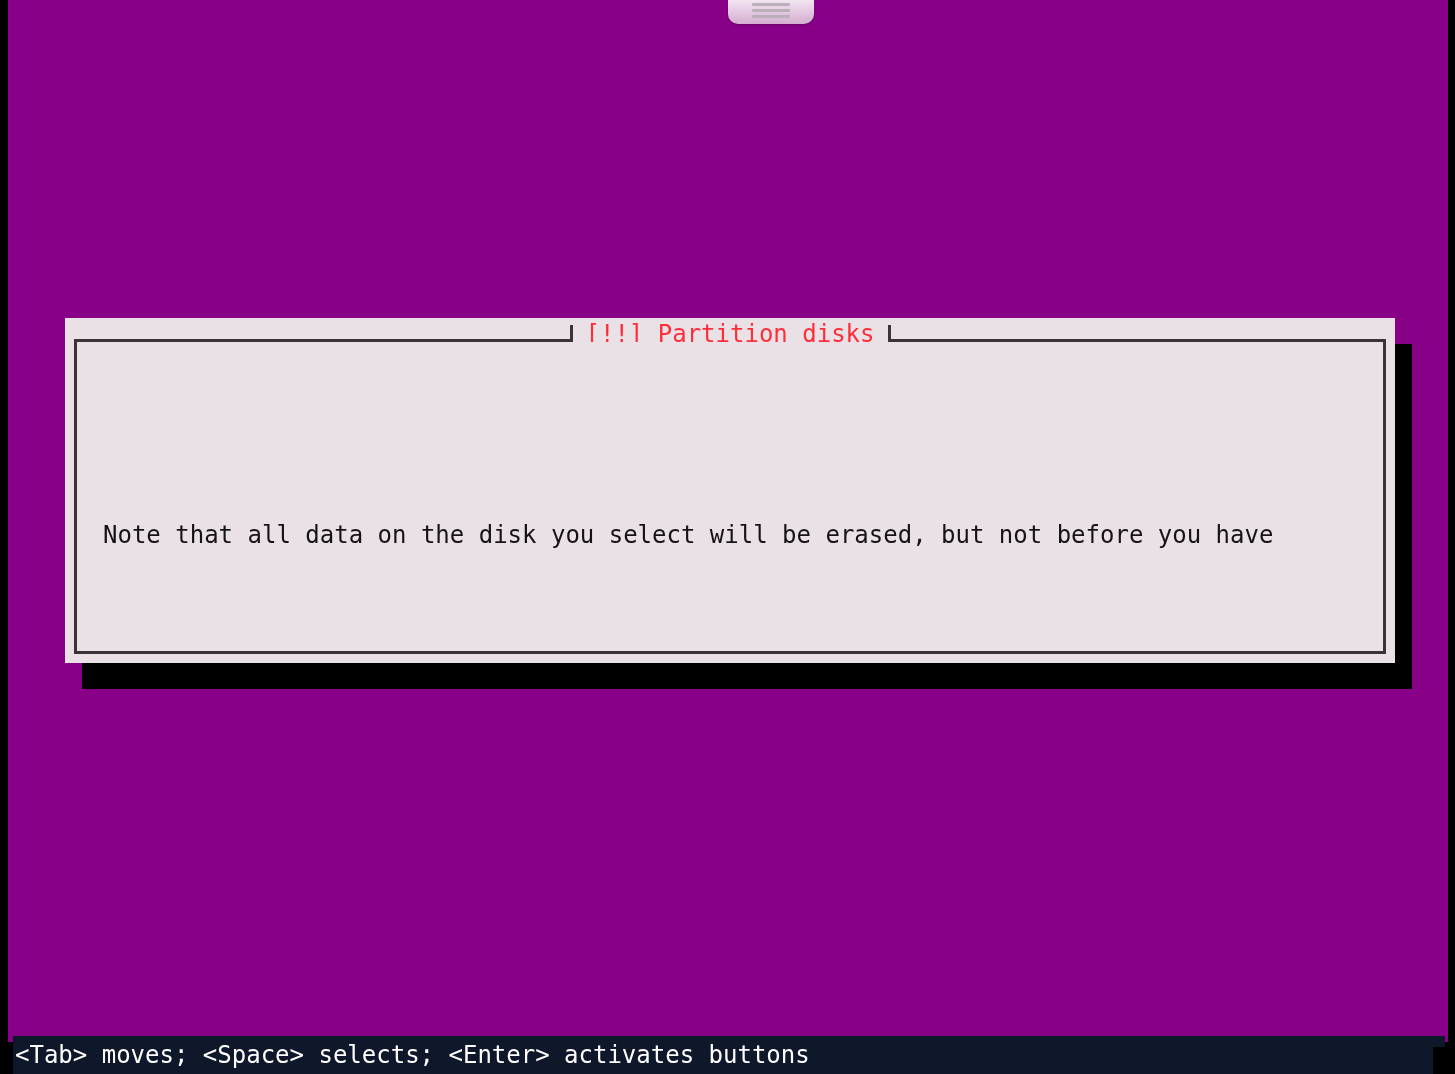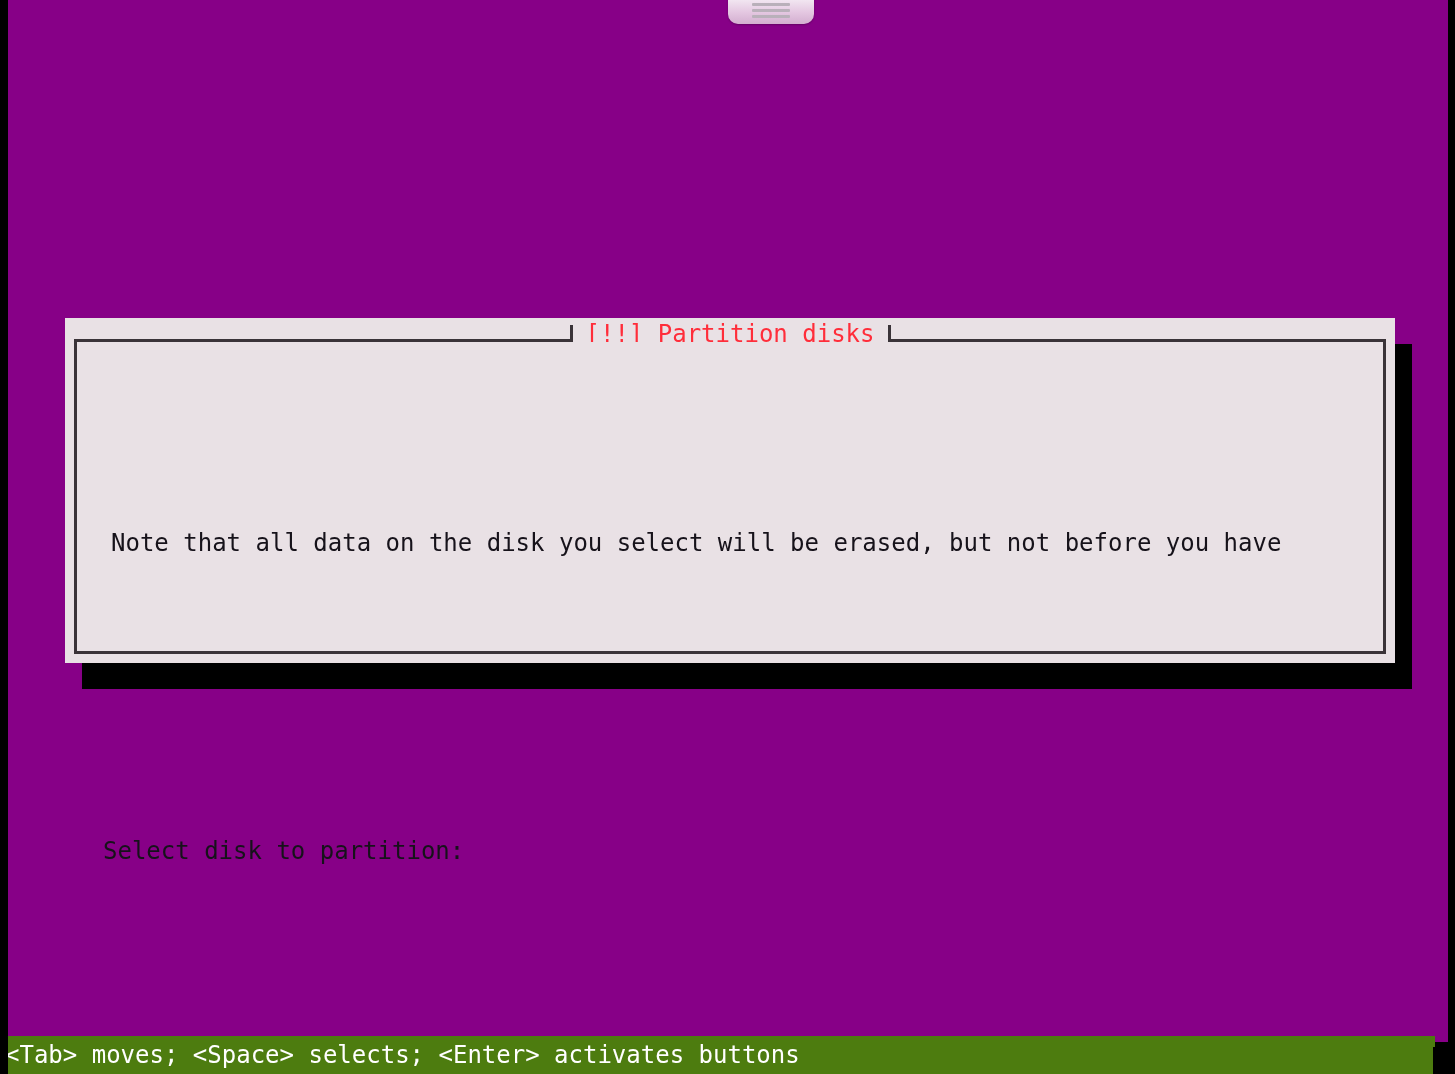--- a/index.html
+++ b/index.html
@@ -155,33 +155,33 @@
     position: absolute;
     left: 0; top: 0; right: 0; bottom: 0;
     padding: 28px 26px 0 26px;
     box-sizing: border-box;
     color: #16121a;
     font-size: 24px;
     line-height: 30px;
     white-space: pre;
   }
 
-  .paragraph { margin: 8px; }
+  .paragraph { margin: 0; }
   .para-line { white-space: pre; }
 
   .spacer { height: 30px; }
 
   
   .statusbar {
     position: absolute;
-    left: 3px;
+    left: 13px;
     top: 1036px;
     width: 1432px;
     height: 38px;
-    background: #4d7c0f;
+    background: #0f172a;
     color: #ffffff;
     font-size: 24px;
     line-height: 38px;
     white-space: pre;
     overflow: hidden;
   }
   .statusbar .st-text {
     position: absolute;
     left: 2px;
     top: 0;
@@ -242,21 +242,20 @@
 
     <div class="dialog-body">
       <div class="content">
 
         <div class="paragraph">
           <div class="para-line">Note that all data on the disk you select will be erased, but not before you have</div>
         </div>
 
         <div class="spacer"></div>
 
-        <div class="para-line">Select disk to partition:</div>
 
         <div class="spacer"></div>
 
         
 
         
 
       </div>
     </div>
   </div>

